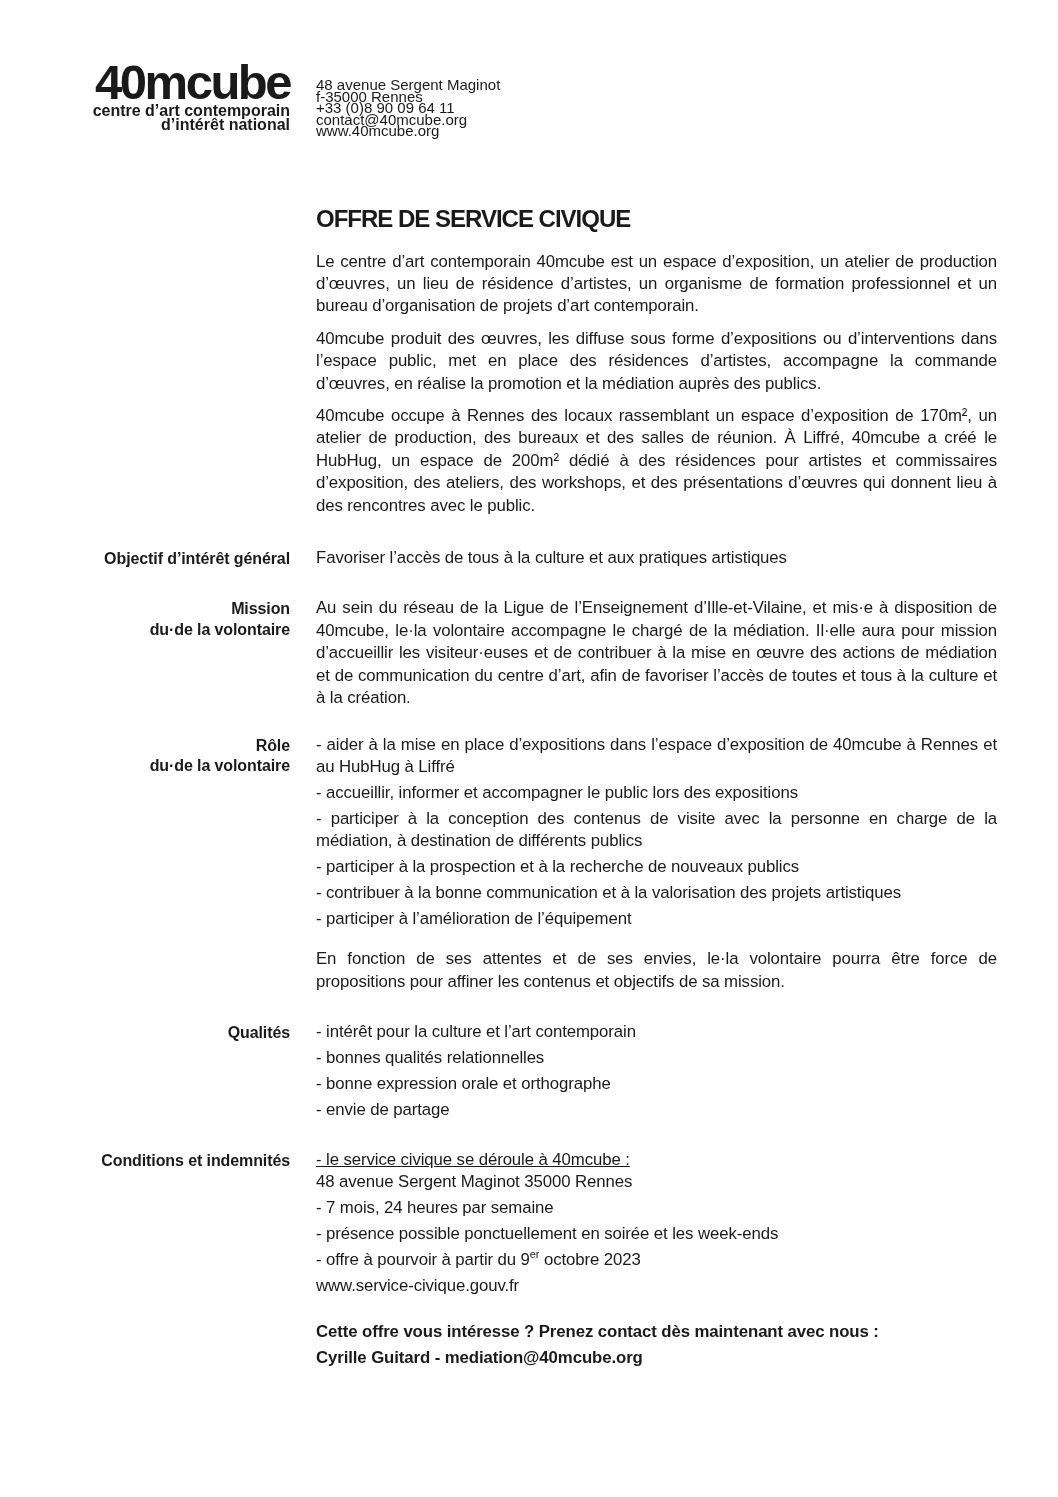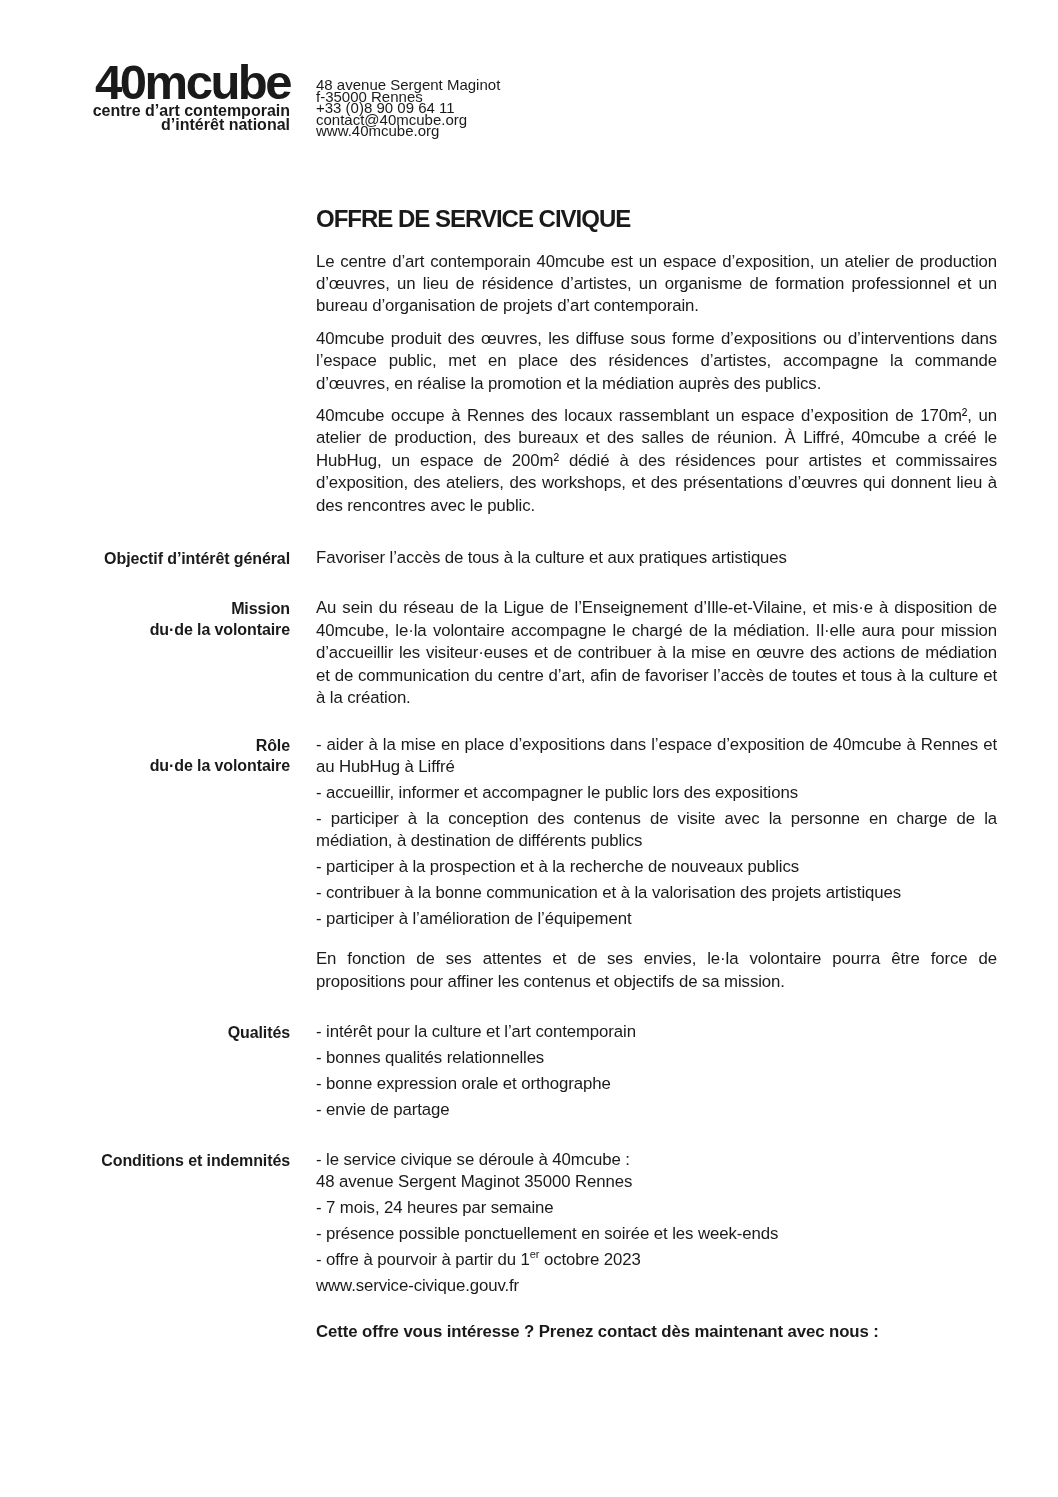--- a/index.html
+++ b/index.html
@@ -57,21 +57,21 @@
     margin: 64px 0 14px 0;
   }
   .p {
     font-size: 16.8px;
     line-height: 22.4px;
     letter-spacing: -0.1px;
     text-align: justify;
     margin: 0 0 10px 0;
   }
   .p.b { margin-bottom: 3.5px; }      
-  .p.nogap { margin-bottom: 0; }      
+  .p.nogap { margin-bottom: 0; text-decoration: underline; }      
   .p.gap-top { margin-top: 18px; }    
   .p.last { margin-bottom: 0; }
   .bold { font-weight: bold; }
   sup { font-size: 11px; line-height: 0; }
 
   .label {
     font-weight: bold;
     font-size: 16px;
     line-height: 20.5px;
     padding-top: 2px;
@@ -167,25 +167,26 @@
 
   <section class="row sec-conditions">
     <div class="col-label label">
       <div>Conditions et indemnités</div>
     </div>
     <div>
       <p class="p nogap">- le service civique se déroule à 40mcube :</p>
       <p class="p b">48 avenue Sergent Maginot 35000 Rennes</p>
       <p class="p b">- 7 mois, 24 heures par semaine</p>
       <p class="p b">- présence possible ponctuellement en soirée et les week-ends</p>
-      <p class="p b"><span>- offre à pourvoir à partir du 1</span><sup>er</sup><span> octobre 2023</span></p>
+      <p class="p b"><span>- offre à pourvoir à partir du 9</span><sup>er</sup><span> octobre 2023</span></p>
       <p class="p last">www.service-civique.gouv.fr</p>
     </div>
   </section>
 
   <section class="row closing-row">
     <div class="col-label"></div>
     <div>
       <p class="p bold closing-line">Cette offre vous intéresse ? Prenez contact dès maintenant avec nous :</p>
+      <p class="p bold last">Cyrille Guitard - mediation@40mcube.org</p>
     </div>
   </section>
 
 </div>
 
 </body></html>

